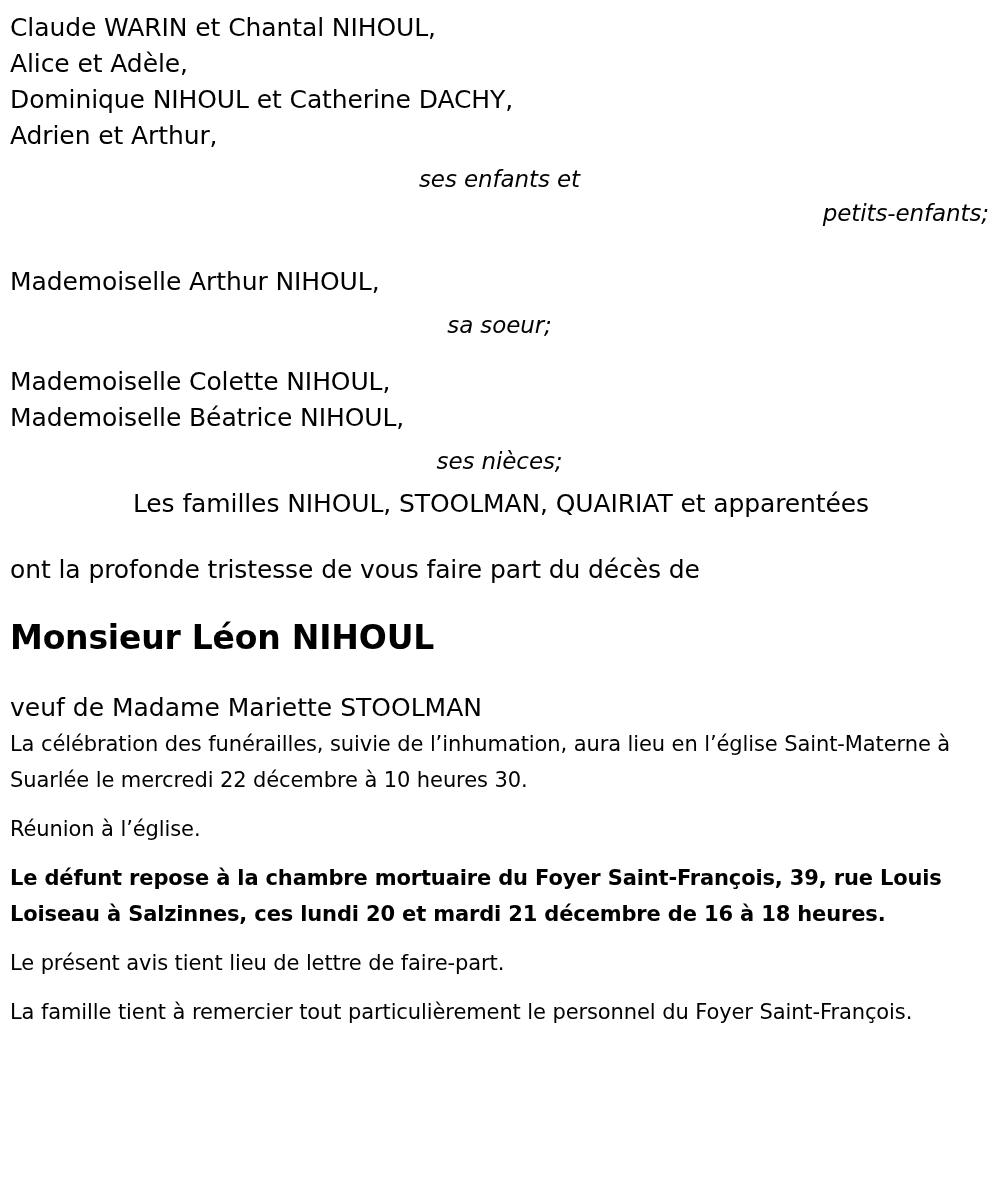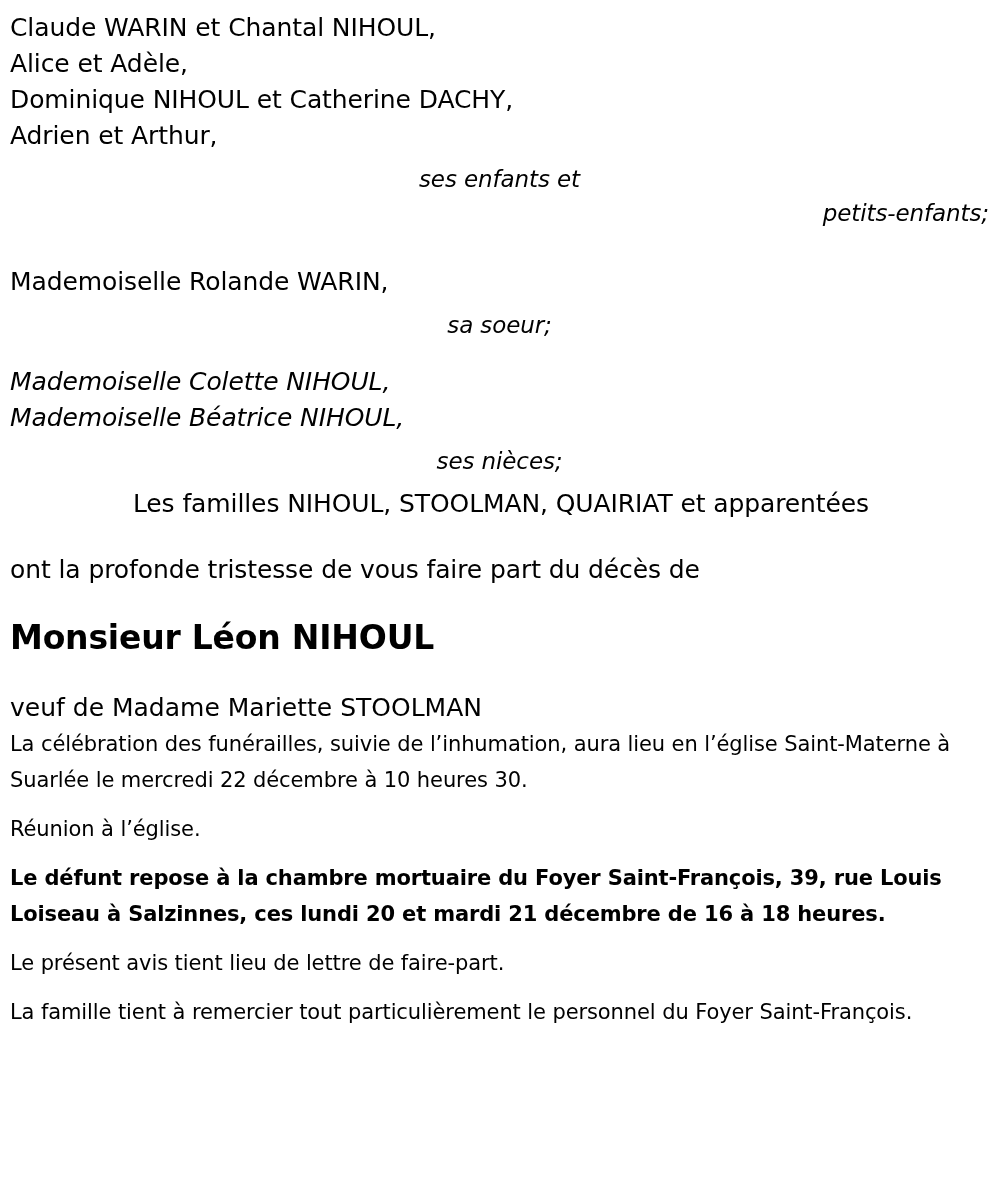--- a/index.html
+++ b/index.html
@@ -42,21 +42,21 @@
     font-size: 23px;
     line-height: 34px;
     letter-spacing: -0.1px;
     padding-right: 3px;
   }
 
   
   .names-block  { margin-top: 10px; }
   .gap-rel      { margin-top: 8px; text-align: center; }
   .gap-group    { margin-top: 34px; }
-  .gap-small    { margin-top: 22px; font-style: italic; }
+  .gap-small    { margin-top: 22px; }
   .gap-med      { margin-top: 30px; }
 
   .deceased-name {
     font-weight: bold;
     font-size: 33px;
     line-height: 40px;
     letter-spacing: -0.2px;
     margin-top: 30px;
     white-space: nowrap;
   }
@@ -86,21 +86,21 @@
     <div class="line">Claude WARIN et Chantal NIHOUL,</div>
     <div class="line">Alice et Adèle,</div>
     <div class="line">Dominique NIHOUL et Catherine DACHY,</div>
     <div class="line">Adrien et Arthur,</div>
   </div>
 
   <div class="rel gap-rel">ses enfants et</div>
   <div class="rel">petits-enfants;</div>
 
   <div class="gap-group">
-    <div class="line">Mademoiselle Rolande WARIN,</div>
+    <div class="line">Mademoiselle Arthur NIHOUL,</div>
   </div>
 
   <div class="rel gap-rel">sa soeur;</div>
 
   <div class="gap-small">
     <div class="line">Mademoiselle Colette NIHOUL,</div>
     <div class="line">Mademoiselle Béatrice NIHOUL,</div>
   </div>
 
   <div class="rel gap-rel">ses nièces;</div>

